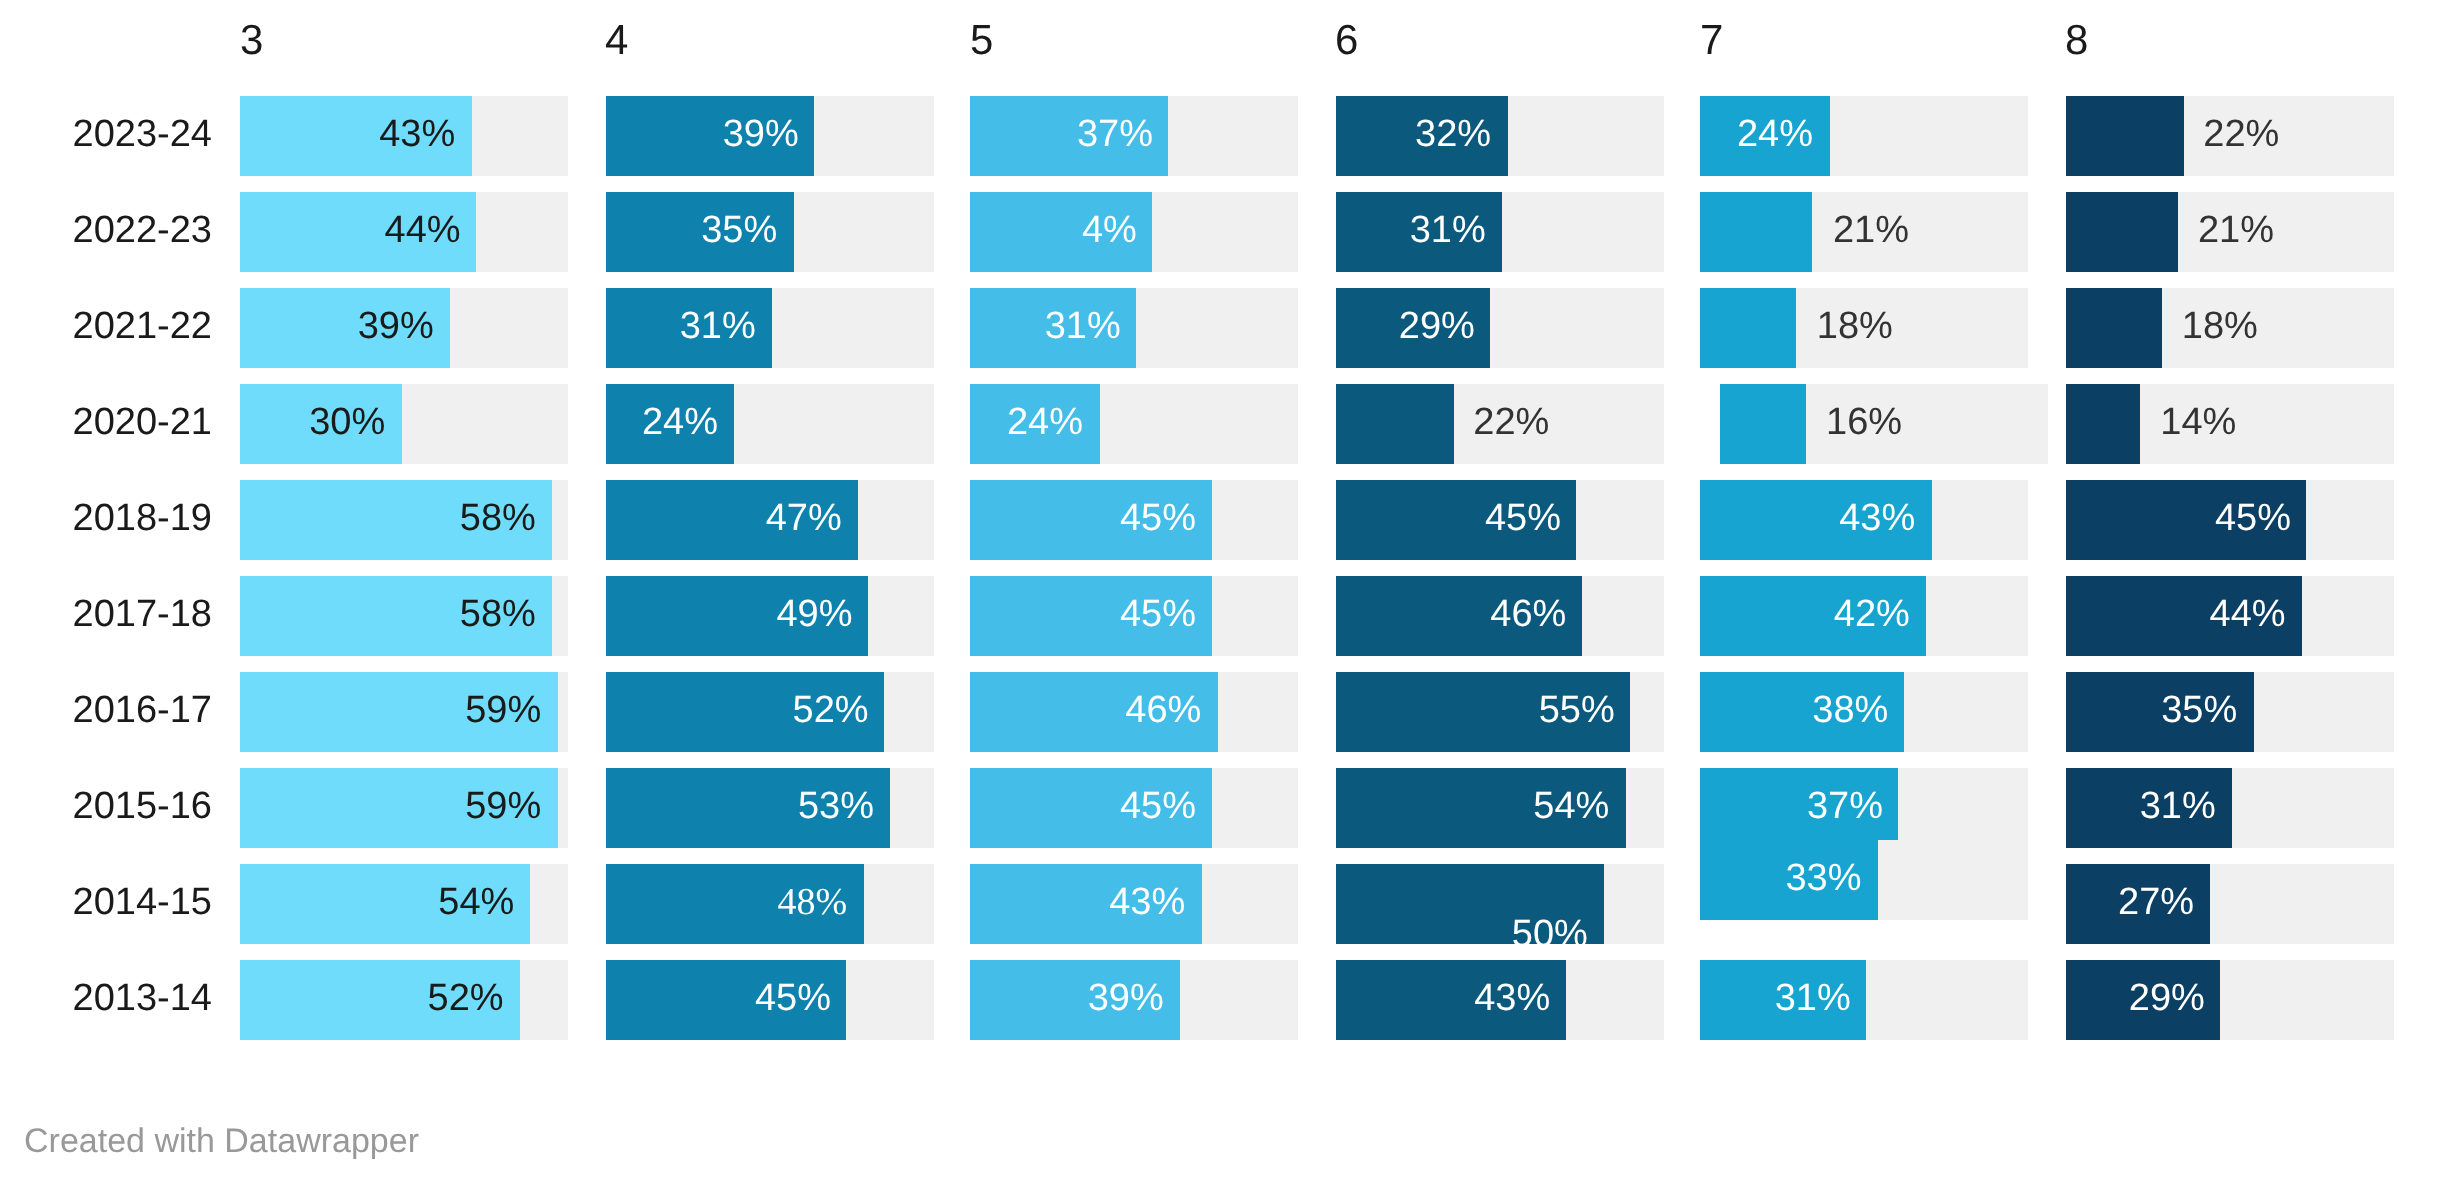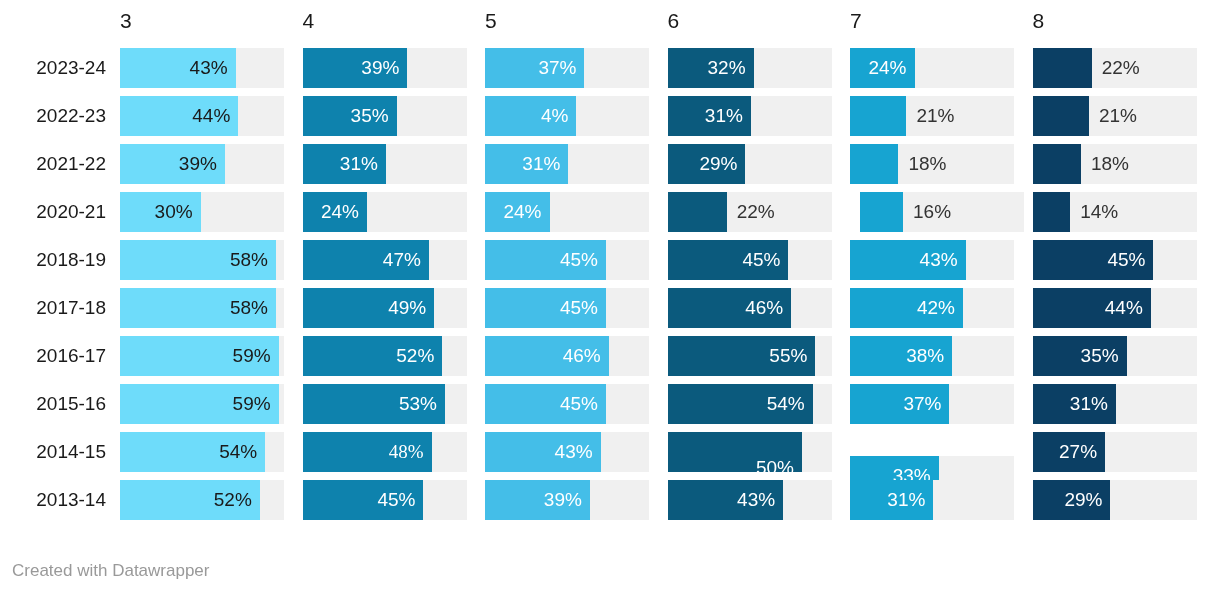--- a/index.html
+++ b/index.html
@@ -270,21 +270,21 @@
         <div class="bar-value inside" style="left: 0px; width: 112.918px; text-align: right; padding-right: 8px; box-sizing: border-box;">42%</div>
       </div>
       <div class="bar-track" style="left: 850px; top: 336px; background: rgb(240, 240, 240);">
         <div class="bar-fill" style="width: 102.164px; background: rgb(23, 164, 209);"></div>
         <div class="bar-value inside" style="left: 0px; width: 102.164px; text-align: right; padding-right: 8px; box-sizing: border-box;">38%</div>
       </div>
       <div class="bar-track" style="left: 850px; top: 384px; background: rgb(240, 240, 240);">
         <div class="bar-fill" style="width: 99.4754px; background: rgb(23, 164, 209);"></div>
         <div class="bar-value inside" style="left: 0px; width: 99.4754px; text-align: right; padding-right: 8px; box-sizing: border-box;">37%</div>
       </div>
-      <div class="bar-track" style="left: 850px; top: 456px; background: rgb(240, 240, 240);">
+      <div class="bar-track" style="left: 850px; top: 420px; background: rgb(240, 240, 240);">
         <div class="bar-fill" style="width: 88.7213px; background: rgb(23, 164, 209);"></div>
         <div class="bar-value inside" style="left: 0px; width: 88.7213px; text-align: right; padding-right: 8px; box-sizing: border-box;">33%</div>
       </div>
       <div class="bar-track" style="left: 850px; top: 480px; background: rgb(240, 240, 240);">
         <div class="bar-fill" style="width: 83.3443px; background: rgb(23, 164, 209);"></div>
         <div class="bar-value inside" style="left: 0px; width: 83.3443px; text-align: right; padding-right: 8px; box-sizing: border-box;">31%</div>
       </div>
       <div class="bar-track" style="left: 1032.5px; top: 48px; background: rgb(240, 240, 240);">
         <div class="bar-fill" style="width: 59.1475px; background: rgb(11, 63, 100);"></div>
         <div class="bar-value outside" style="left: 69.1475px; color: rgb(51, 51, 51);">22%</div>

